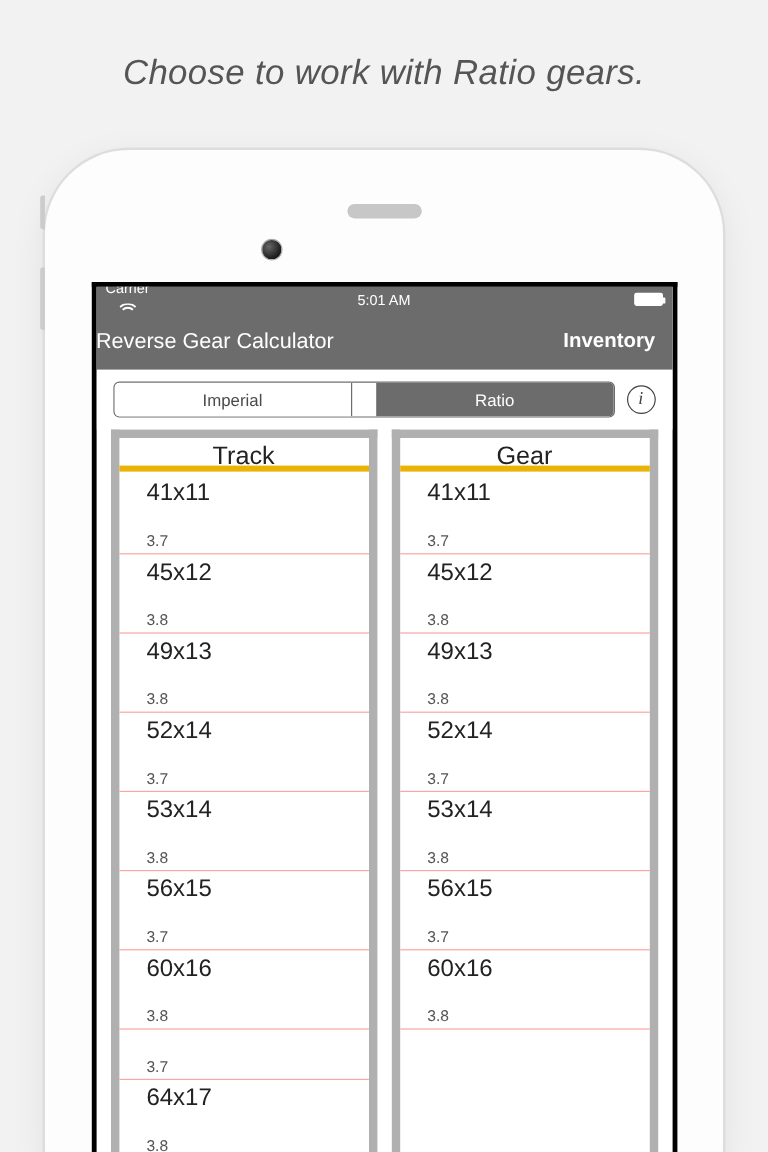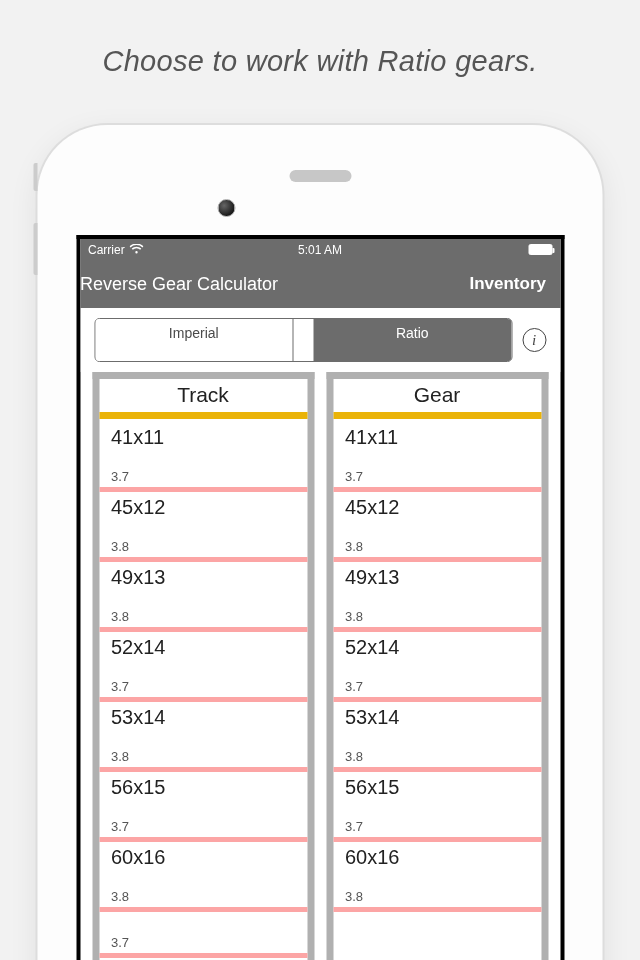--- a/index.html
+++ b/index.html
@@ -80,21 +80,21 @@
     .status-bar {
       background: #6c6c6c;
       color: #fff;
       height: 21px;
       display: flex;
       align-items: center;
       font-size: 12px;
       padding: 0 8px;
       justify-content: space-between;
     }
-    .status-left { display: flex; align-items: center; gap: 5px; }
+    .status-left { display: flex; align-items: center; gap: 5px; flex-direction: column; }
     .status-center { position: absolute; left: 50%; transform: translateX(-50%); }
     .wifi-icon { display: inline-block; }
     .battery {
       width: 24px;
       height: 11px;
       border: 1px solid #fff;
       border-radius: 2px;
       position: relative;
       background: #fff;
     }
@@ -132,21 +132,21 @@
       display: flex;
       align-items: center;
       gap: 10px;
     }
     .segmented {
       display: flex;
       flex: 1;
       border: 1px solid #6c6c6c;
       border-radius: 5px;
       overflow: hidden;
-      height: 44px;
+      height: 30px;
       justify-content: center;
     }
     .seg-item {
       flex: 1;
       text-align: center;
       line-height: 28px;
       font-size: 14px;
       color: #4a4a4a;
       background: #fff;
       border-right: 1px solid #6c6c6c;
@@ -177,32 +177,32 @@
       gap: 12px;
       padding: 0 12px 0 12px;
     }
     .list-col {
       flex: 1;
       border: 7px solid #b0b0b0;
       border-bottom: none;
       background: #fff;
     }
     .list-header {
-      border-bottom: 7px solid #eab308;
+      border-bottom: 5px solid #eab308;
       text-align: center;
       font-size: 21px;
       font-weight: 300;
       color: #222;
       line-height: 32px;
-      height: 40px;
+      height: 28px;
     }
     .list-body { padding-top: 3px; }
     .list-row {
-      padding: 3px 12px;
-      border-bottom: 5px solid #fca5a5;
+      padding: 3px 23px;
+      border-bottom: 1px solid #fca5a5;
     }
     .gear-label {
       font-size: 20px;
       font-weight: 300;
       color: #222;
       line-height: 24px;
     }
     .gear-ratio {
       font-size: 13px;
       color: #555;

